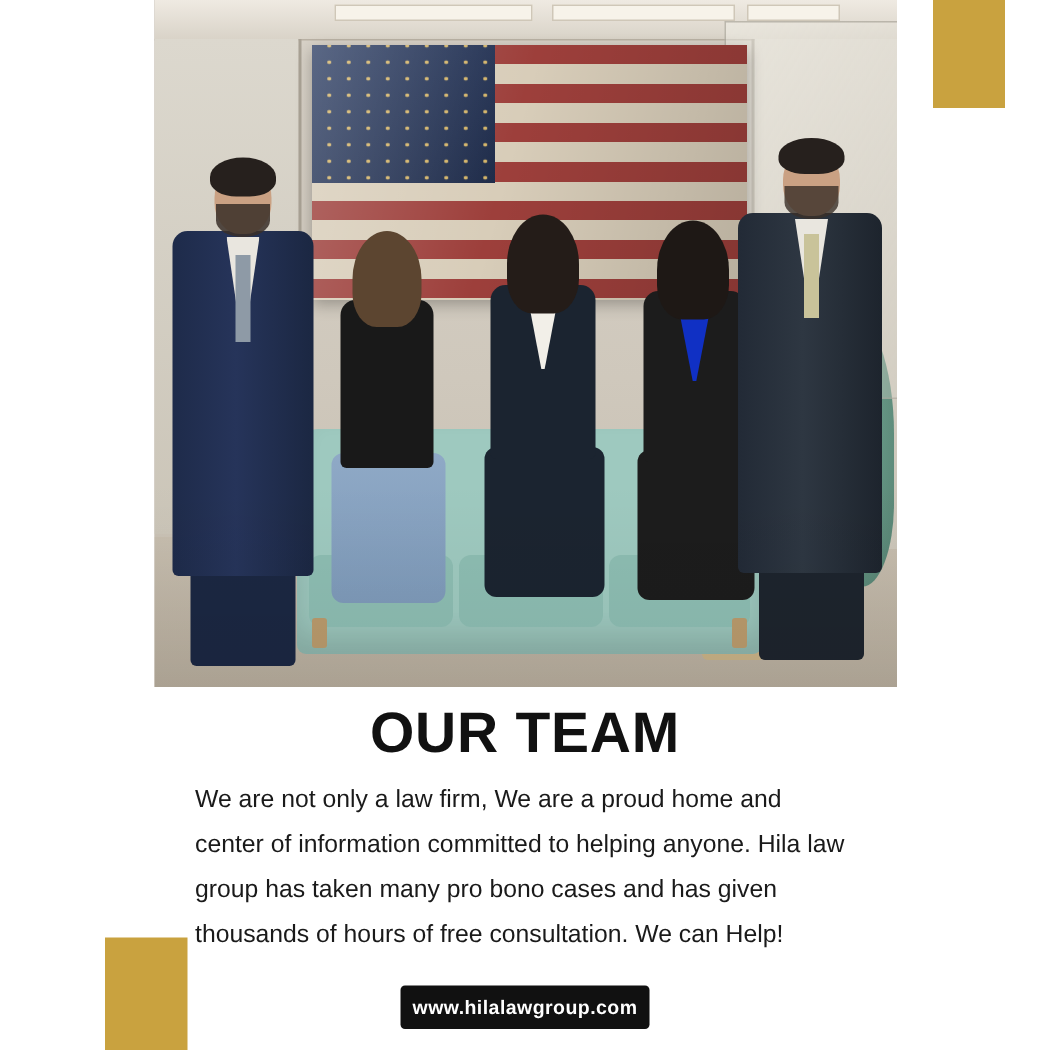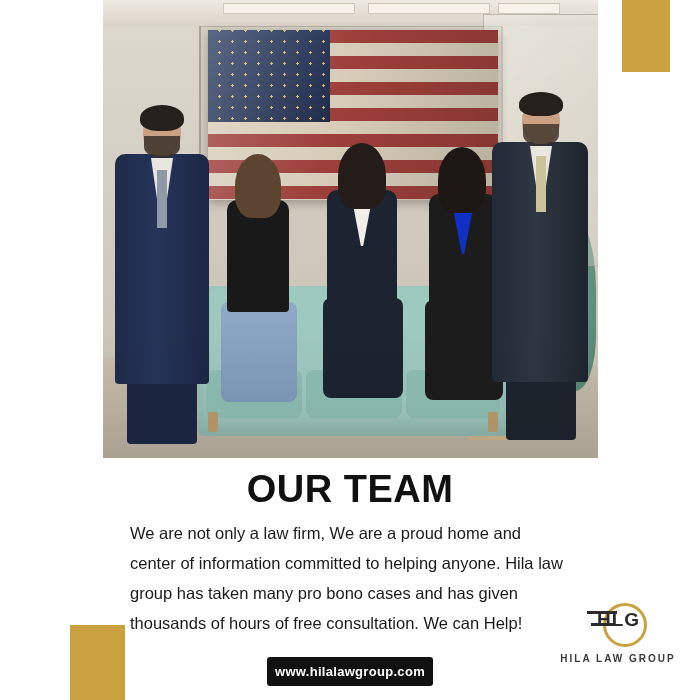--- a/index.html
+++ b/index.html
@@ -443,25 +443,16 @@
       <div class="hair"></div>
     </div>
 
     <div class="photo-shade"></div>
   </div>
 
   <div class="headline">OUR TEAM</div>
 
   <div class="blurb">We are not only a law firm, We are a proud home and center of information committed to helping anyone. Hila law group has taken many pro bono cases and has given thousands of hours of free consultation. We can Help!</div>
 
-  <div class="logo">
-    <div class="logo-mark">
-      <div class="ring"></div>
-      <div class="bar"></div>
-      <div class="bar2"></div>
-      <div class="letters">HLG</div>
-    </div>
-    <div class="logo-text">HILA LAW GROUP</div>
-  </div>
 
   <div class="website-pill">www.hilalawgroup.com</div>
 
 </div>
 
 </body></html>

